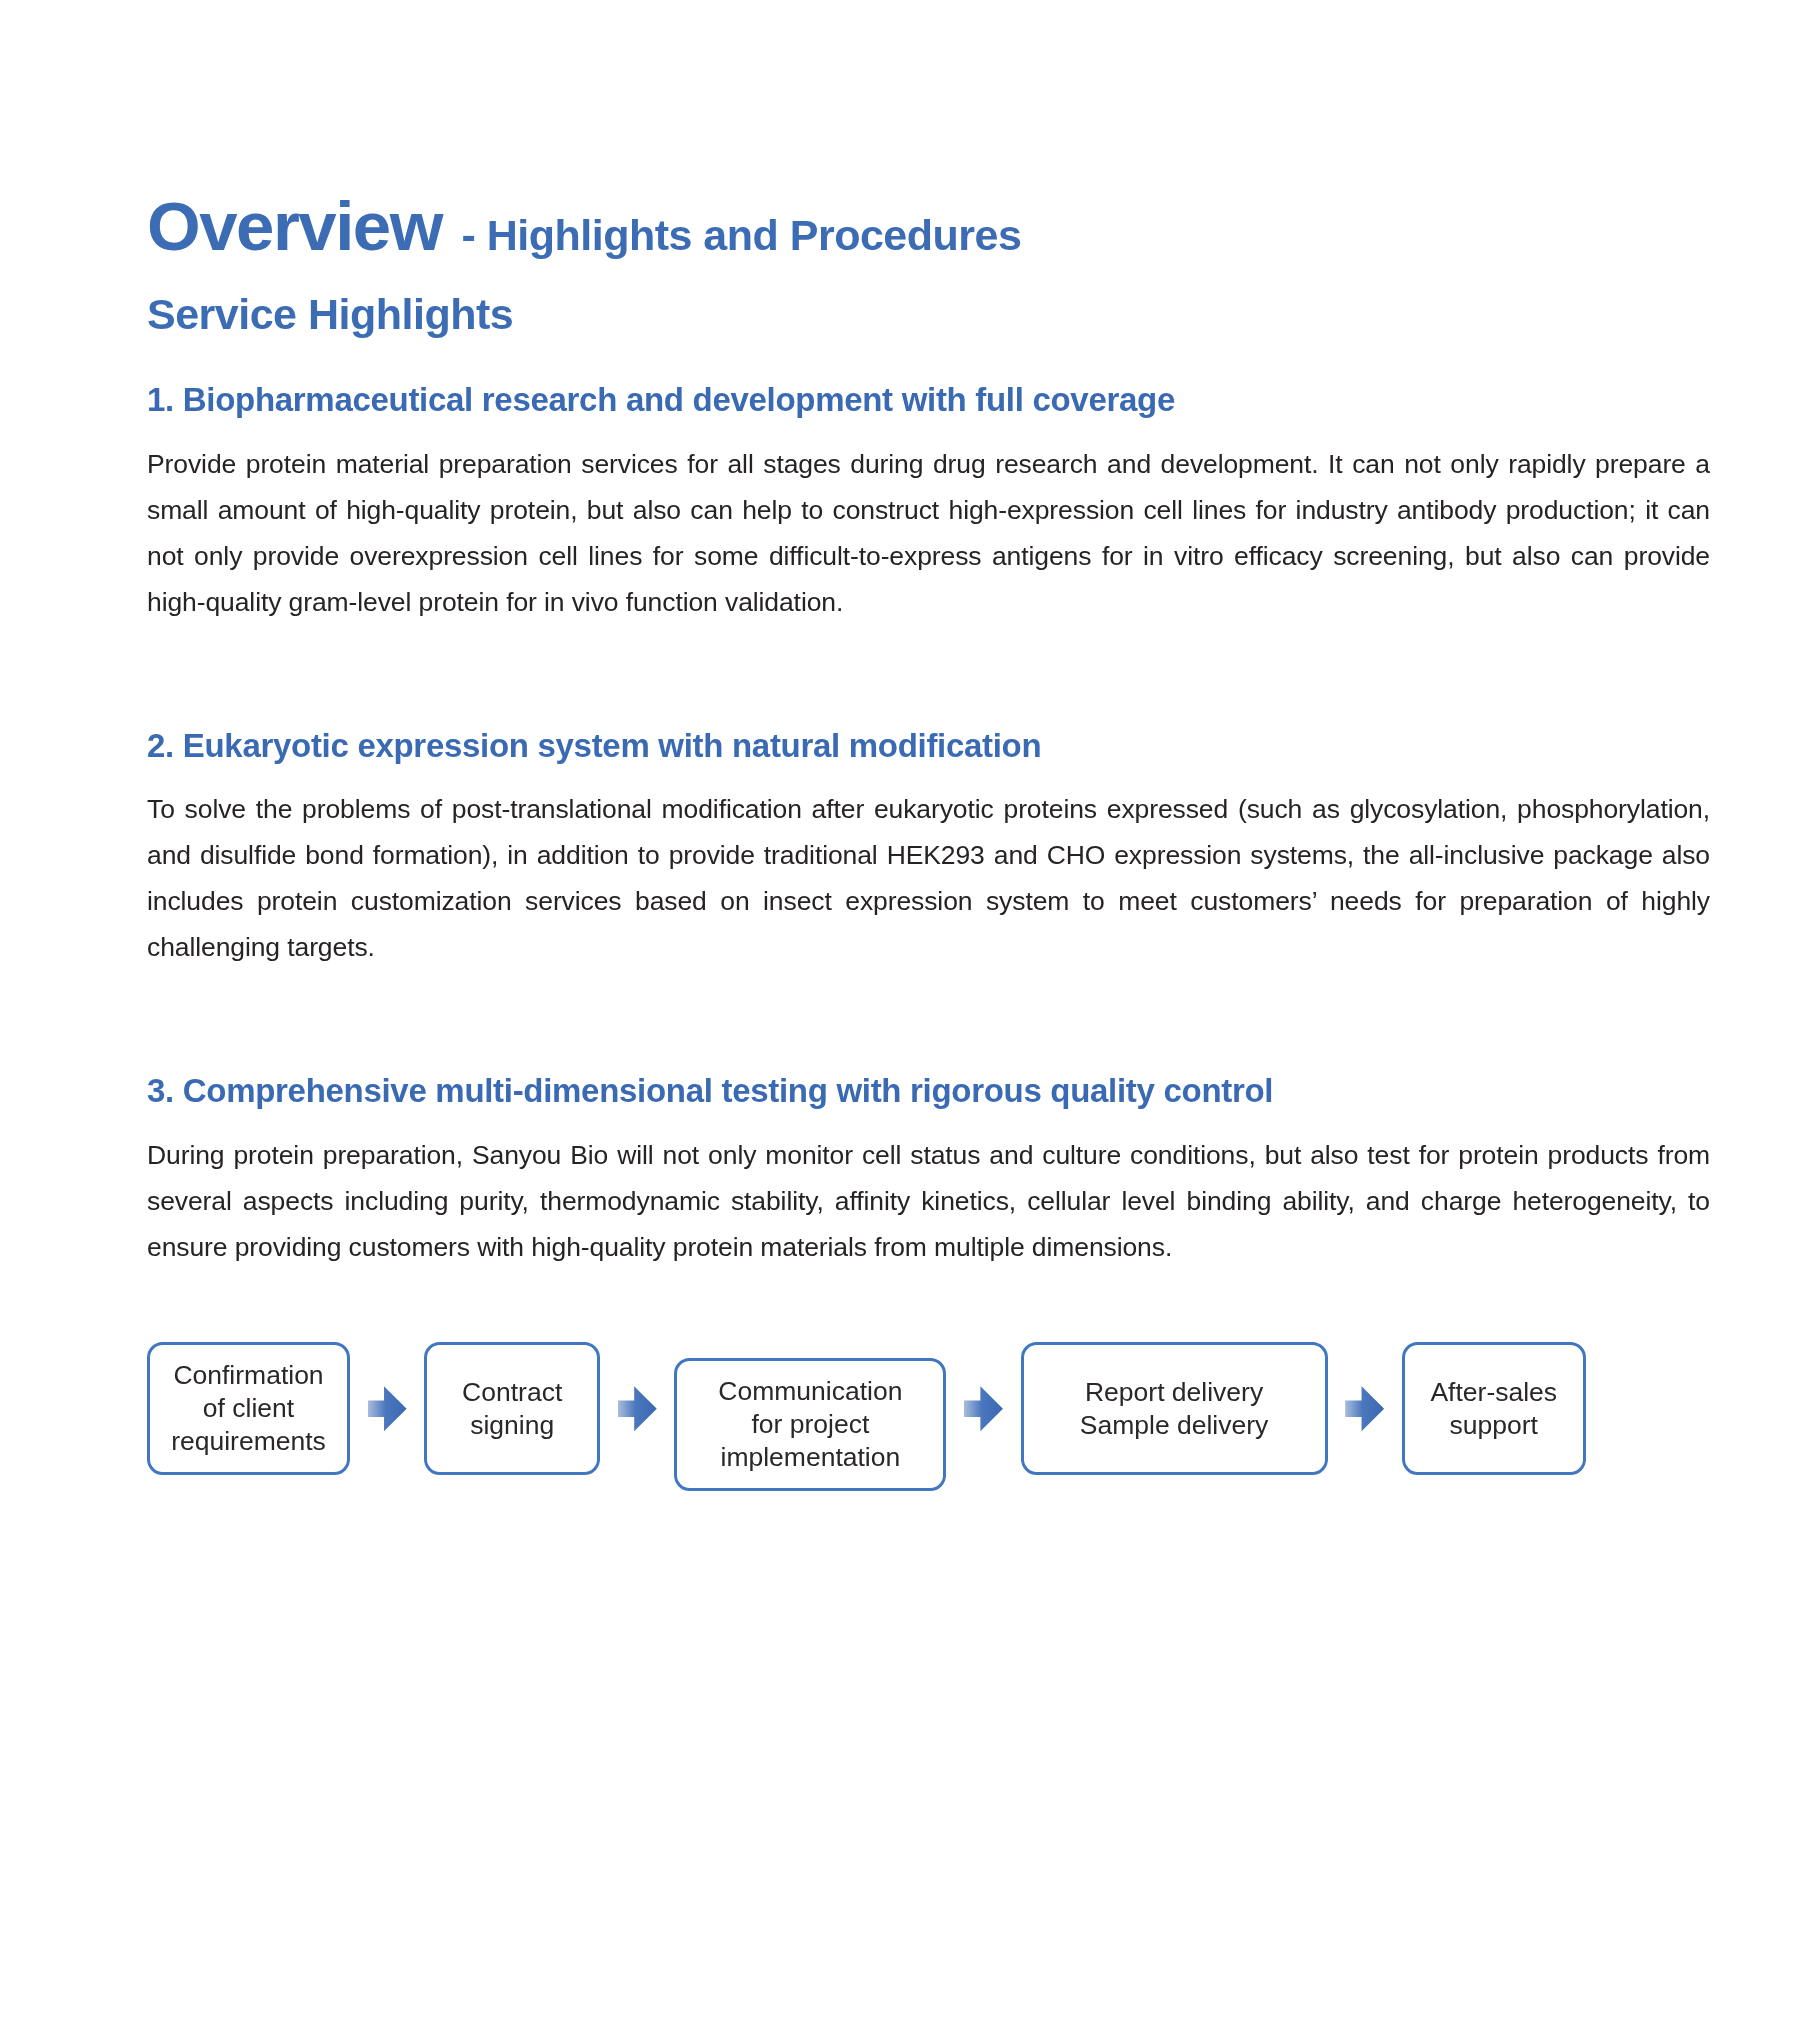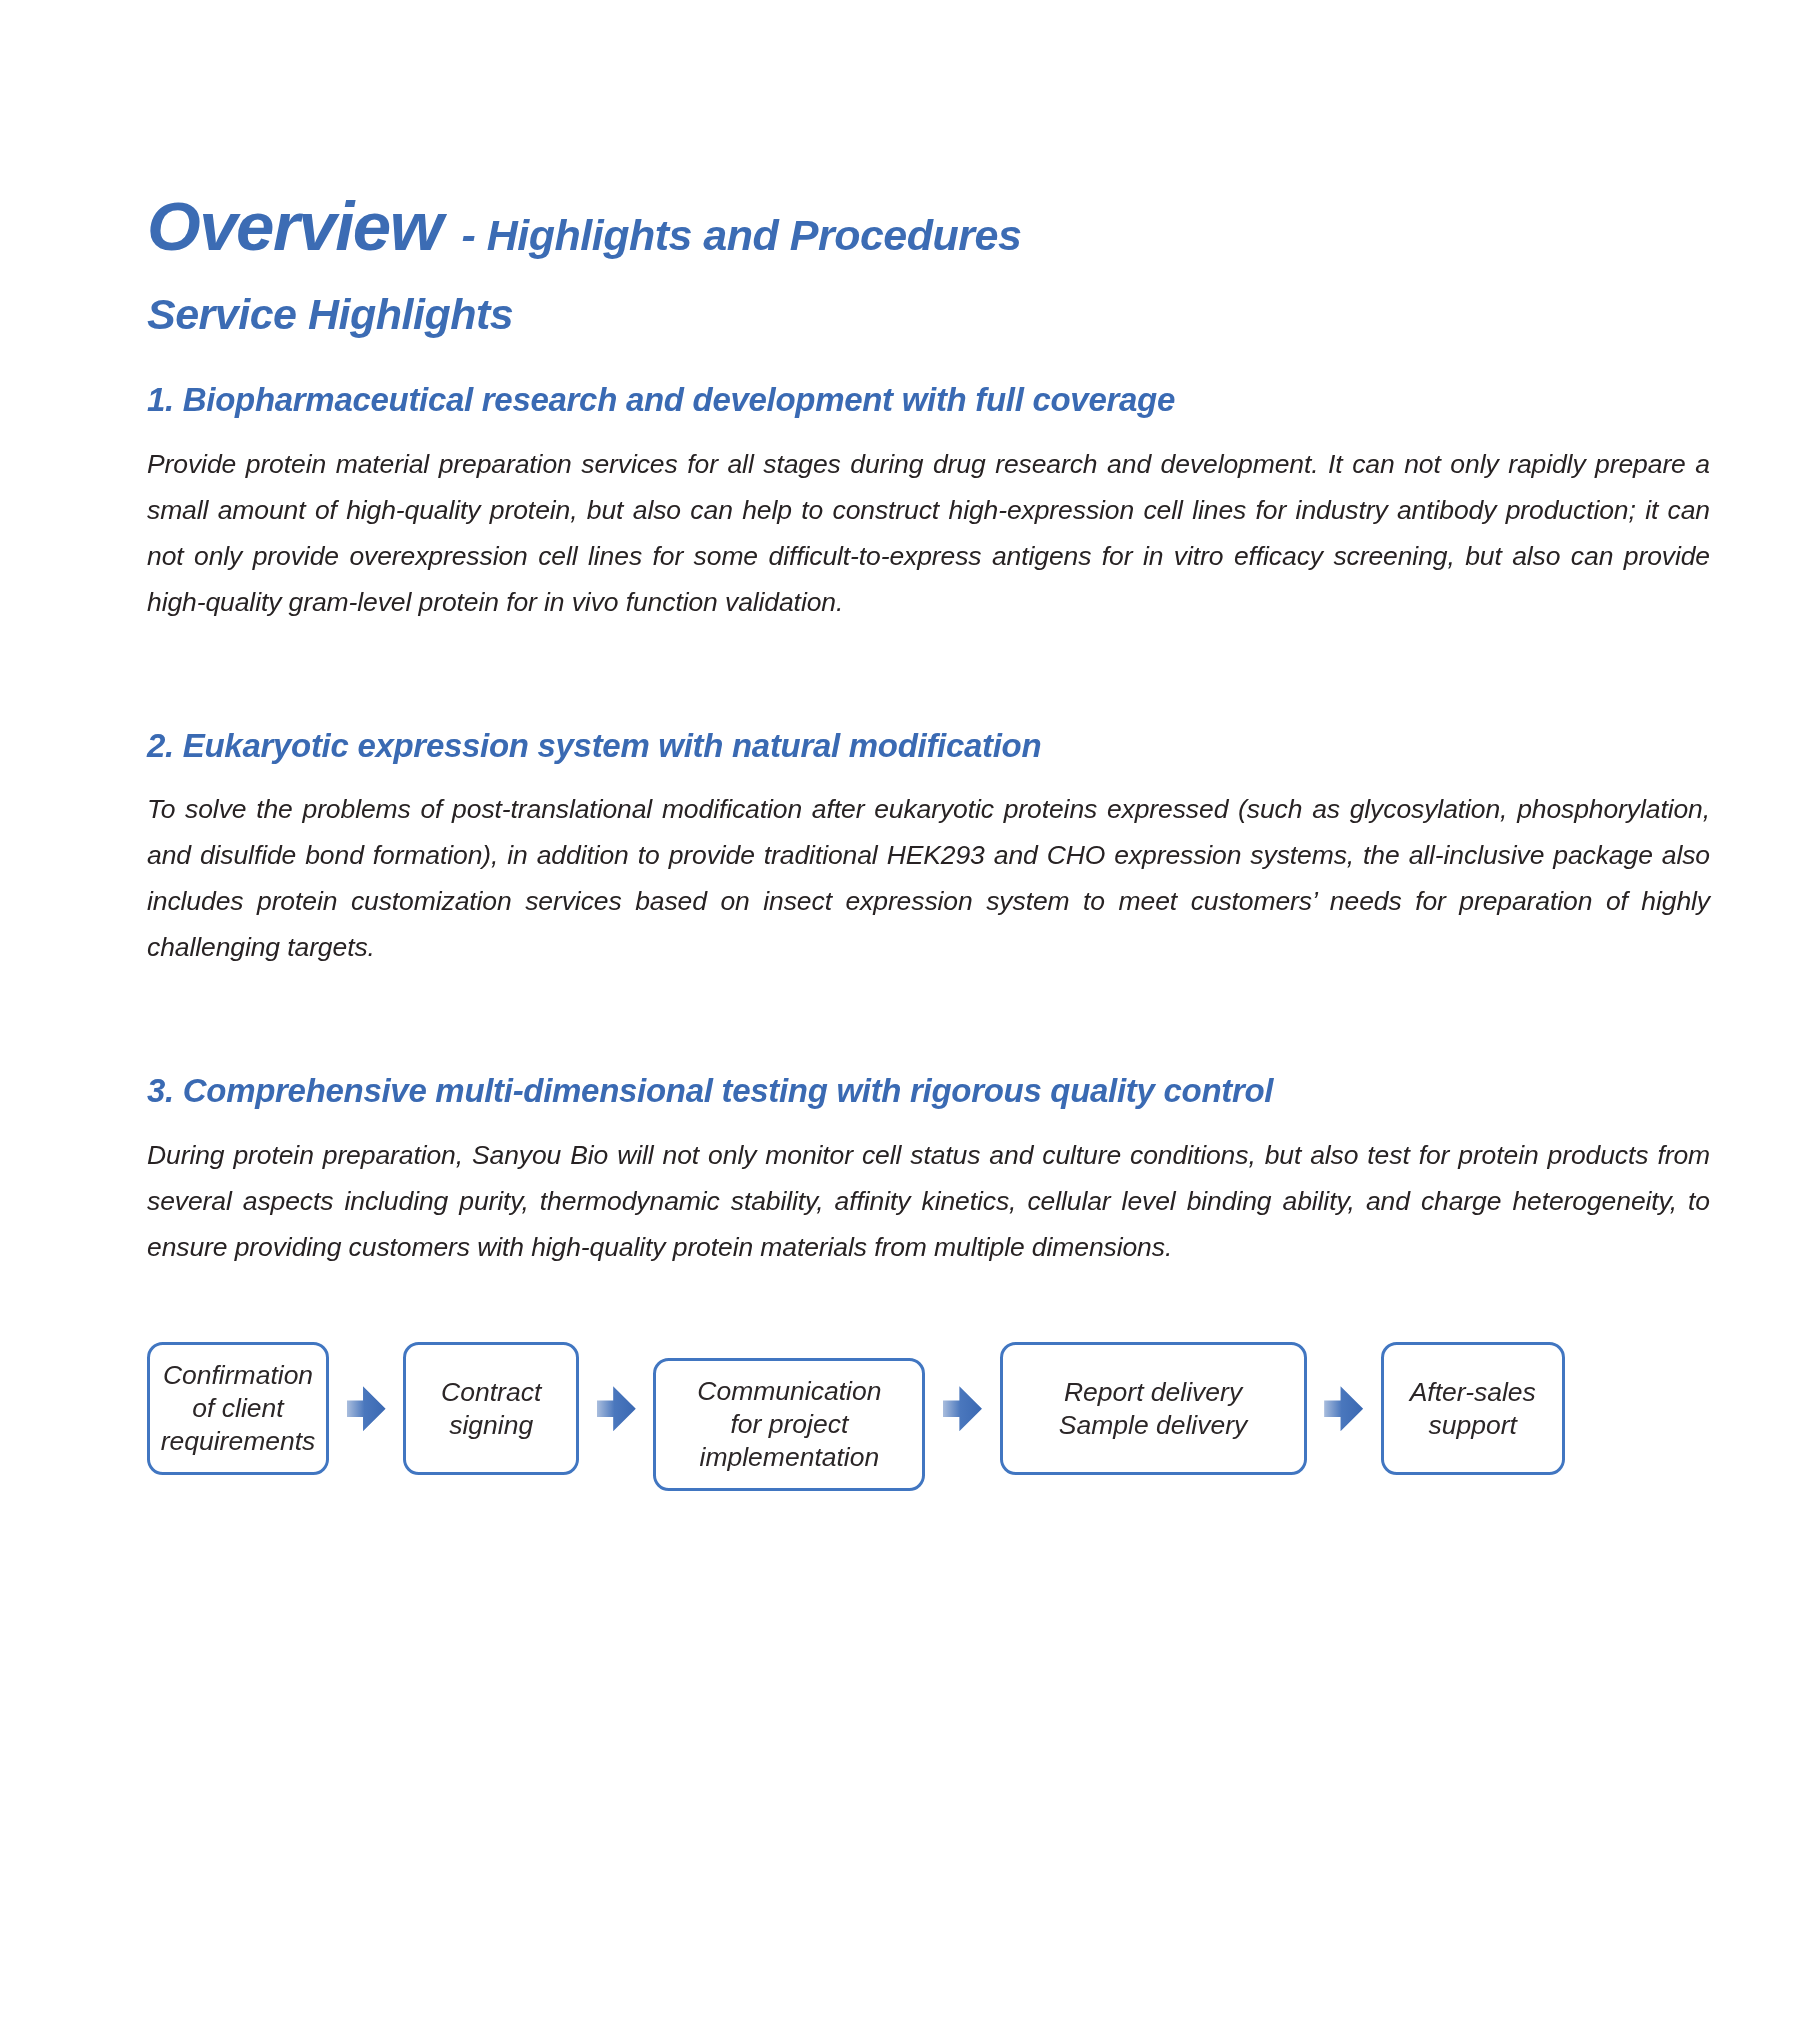--- a/index.html
+++ b/index.html
@@ -8,21 +8,20 @@
     min-height: 2034px;
     font-family: "Liberation Sans", sans-serif;
     color: #272223;
     position: relative;
   }
   .page {
     box-sizing: border-box;
     width: 1798px;
     min-height: 2034px;
     padding: 192px 88px 78px 147px;
-    font-style: italic;
   }
   .title-row {
     display: flex;
     align-items: baseline;
     gap: 19.6px;
     white-space: nowrap;
   }
   .page-title {
     font-size: 69px;
     font-weight: 700;
@@ -85,21 +84,21 @@
     flex-direction: column;
     justify-content: center;
     align-items: center;
     text-align: center;
     font-size: 26.5px;
     line-height: 33px;
     color: #2b2627;
     padding: 7.8px 5.9px;
     flex: none;
   }
-  .flow-step.w1 { width: 182px; }
+  .flow-step.w1 { width: 203px; }
   .flow-step.w2 { width: 176px; }
   .flow-step.w3 { width: 272px; margin-top: 31px; }
   .flow-step.w4 { width: 307px; }
   .flow-step.w5 { width: 184px; }
   .flow-arrow {
     flex: none;
     width: 39px;
     height: 55px;
     margin: 0 17.6px;
     background: linear-gradient(90deg, #a9bddd 0%, #4a77bd 45%, #3a68b2 100%);

